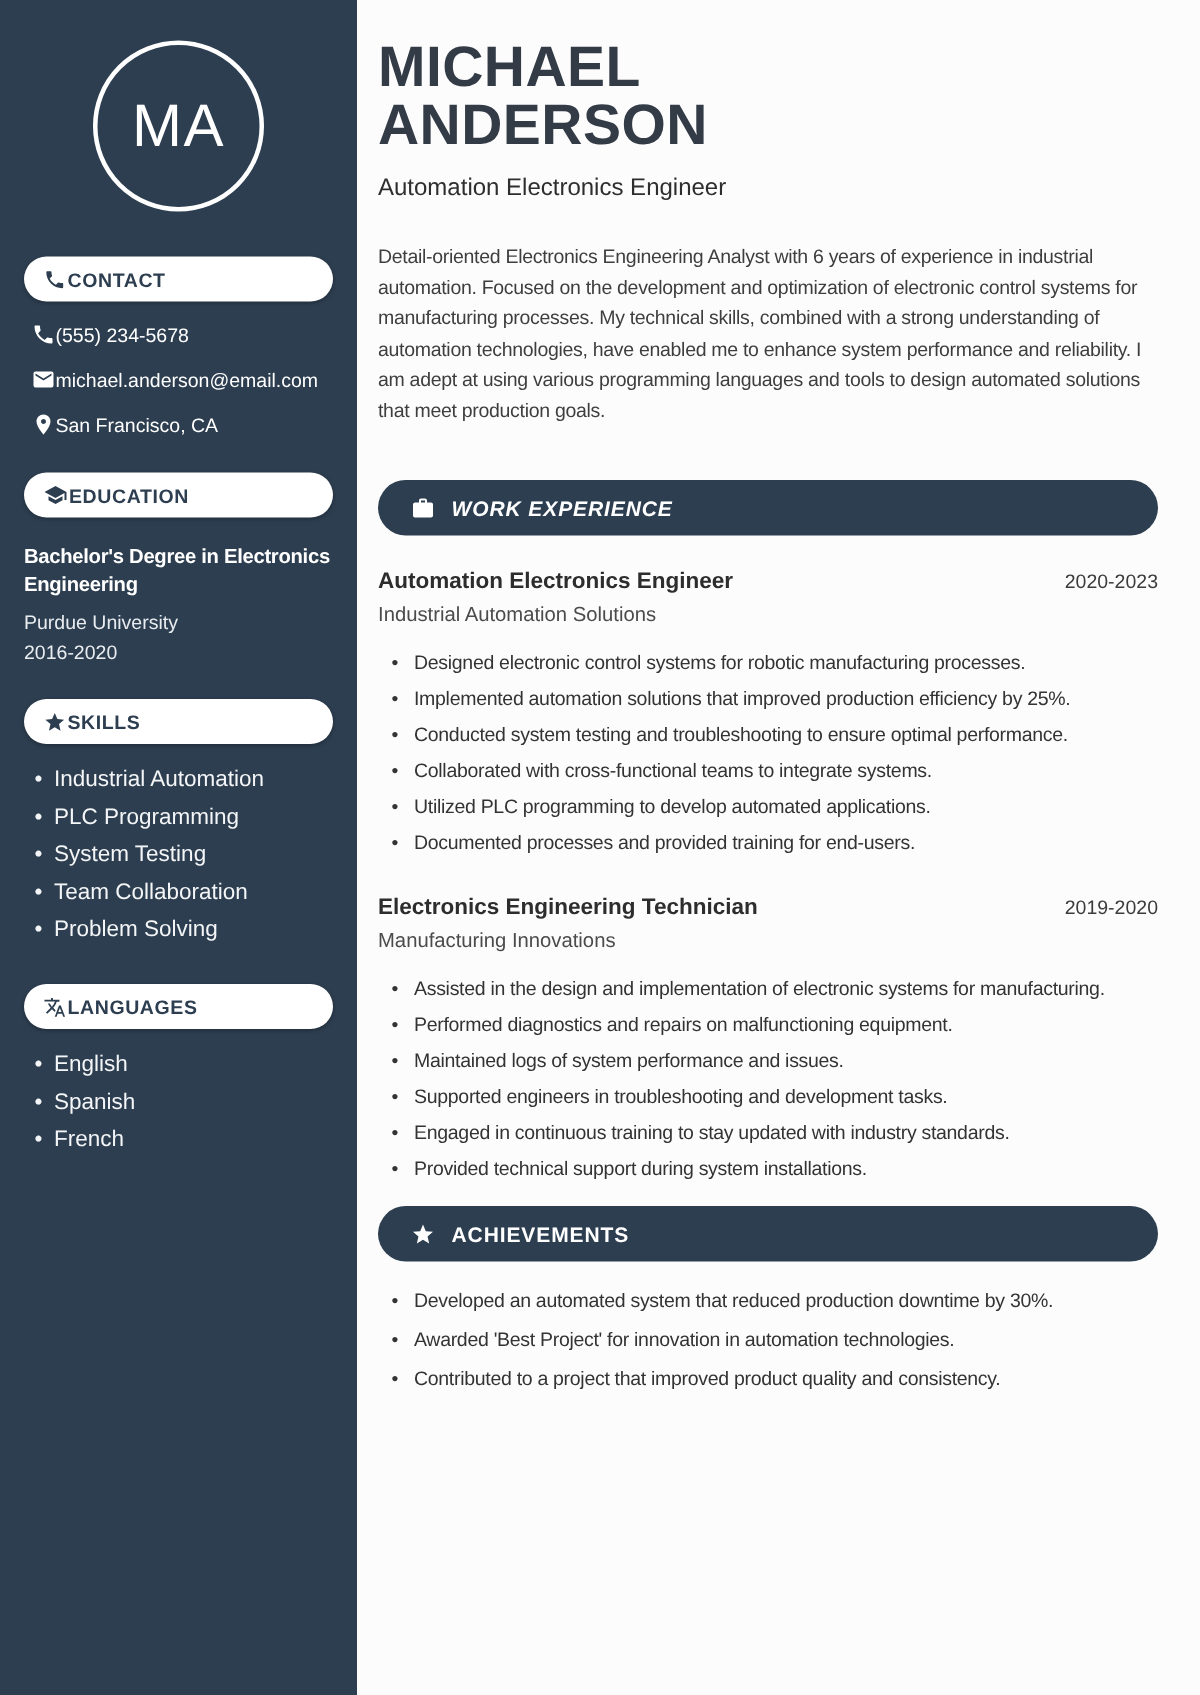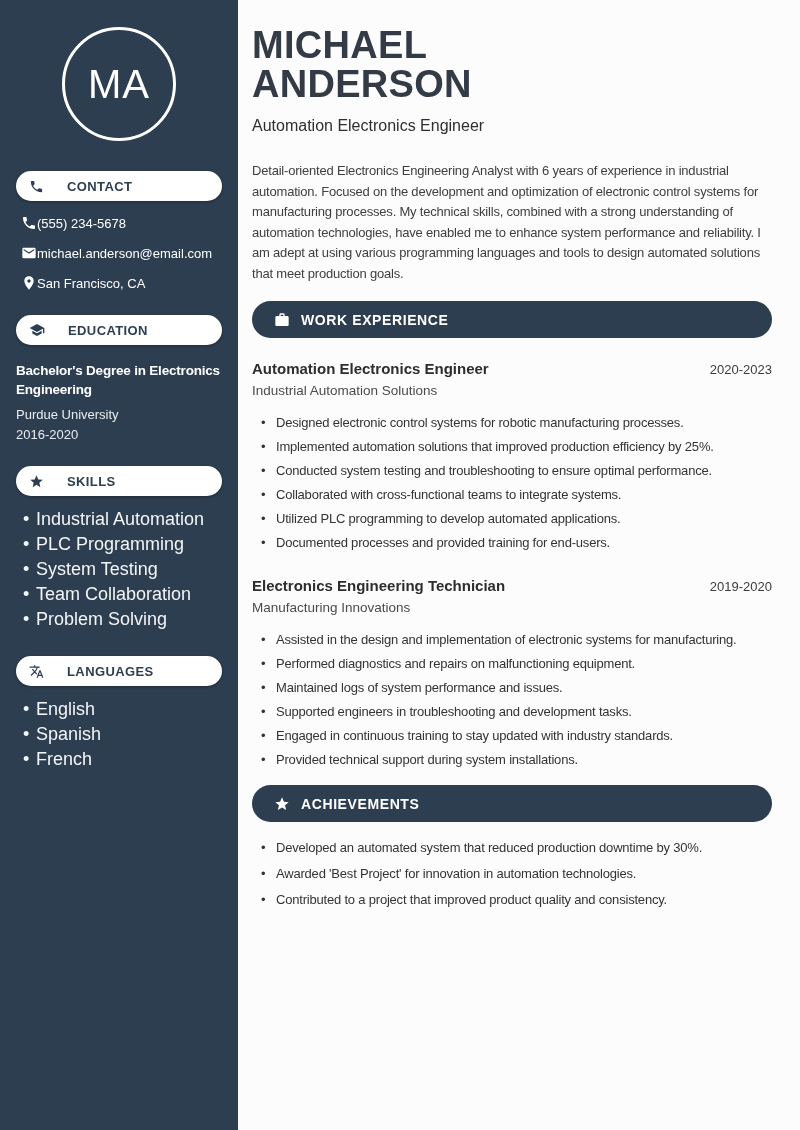--- a/index.html
+++ b/index.html
@@ -4,44 +4,44 @@
 <style>
   * { box-sizing: border-box; }
   html, body { margin: 0; padding: 0; }
   body { font-family: "Liberation Sans", sans-serif; background: #ffffff; }
   .page { width: 800px; min-height: 1130px; display: flex; background: #fcfcfc; }
 
   
   .sidebar { width: 238px; flex-shrink: 0; background: #2d3e50; color: #fff; padding: 0 16px 40px; }
   .avatar { width: 114px; height: 114px; border: 3px solid #ffffff; border-radius: 50%; margin: 27px auto 0; display: flex; align-items: center; justify-content: center; }
   .avatar-initials { font-size: 40px; color: #ffffff; letter-spacing: 1px; font-weight: 400; }
-  .side-pill { background: #ffffff; color: #2d3e50; height: 30px; border-radius: 16px; display: flex; align-items: center; gap: 23px; padding: 0 12px 0 13px; font-size: 13px; font-weight: bold; letter-spacing: .4px; box-shadow: 0 1px 3px rgba(0,0,0,.3); }
+  .side-pill { background: #ffffff; color: #2d3e50; height: 30px; border-radius: 16px; display: flex; align-items: center; gap: 1px; padding: 0 12px 0 13px; font-size: 13px; font-weight: bold; letter-spacing: .4px; box-shadow: 0 1px 3px rgba(0,0,0,.3); }
   .mt-contact { margin-top: 30px; }
   .mt-section { margin-top: 24px; }
   .icon { display: inline-flex; flex-shrink: 0; }
   .icon svg { width: 100%; height: 100%; fill: currentColor; }
   .icon-16 { width: 16px; height: 16px; }
   .icon-15 { width: 15px; height: 15px; }
   .contact-row { display: flex; align-items: center; font-size: 13px; color: #ffffff; padding-left: 5px; margin-top: 14px; }
   .contact-row:first-of-type { margin-top: 16px; }
   .edu-degree { font-size: 13.5px; font-weight: bold; line-height: 19px; margin-top: 16px; color: #ffffff; letter-spacing: -0.2px; }
   .edu-school { font-size: 13px; margin-top: 8px; color: #e9edf0; }
   .edu-years { font-size: 13px; margin-top: 5px; color: #e9edf0; }
   ul.side-list { list-style: none; margin: 11px 0 0; padding: 0 0 0 7px; }
-  ul.side-list li { font-size: 18px; line-height: 25px; color: #f3f5f7; position: relative; padding-left: 13px; }
+  ul.side-list li { font-size: 15px; line-height: 25px; color: #f3f5f7; position: relative; padding-left: 13px; }
   ul.side-list li::before { content: "•"; position: absolute; left: 0; }
 
   
   .content { flex: 1; background: #fcfcfc; padding: 26px 28px 40px 14px; }
   .name { margin: 0; }
   .name span { display: block; font-size: 38px; line-height: 39px; font-weight: bold; color: #333b47; letter-spacing: .3px; }
   .person-title { font-size: 16px; color: #2e2e2e; margin-top: 13px; }
   .summary { font-size: 13px; line-height: 20.5px; color: #3e3e3e; margin-top: 26px; letter-spacing: -0.2px; }
   .dark-pill { background: #2d3e50; color: #ffffff; height: 37px; border-radius: 19px; display: flex; align-items: center; gap: 11px; padding: 0 22px; font-size: 14px; font-weight: bold; letter-spacing: .6px; }
-  .mt-work { margin-top: 17px; }
+  .mt-work { margin-top: 36px; font-style: italic; }
   .mt-achieve { margin-top: 13px; }
   .job { margin-top: 22px; }
   .job-head { display: flex; justify-content: space-between; align-items: baseline; }
   .job-role { font-size: 15px; font-weight: bold; color: #2d2d2d; }
   .job-dates { font-size: 13px; color: #3c3c3c; }
   .job-company { font-size: 13.5px; color: #4b4b4b; margin-top: 6px; }
   ul.bullets { list-style: none; margin: 13px 0 0; padding: 0 0 0 9px; }
   ul.bullets li { font-size: 13px; line-height: 24px; color: #333333; position: relative; padding-left: 15px; letter-spacing: -0.2px; }
   ul.bullets li::before { content: "•"; position: absolute; left: 0; }
   ul.bullets.loose li { line-height: 26px; }

